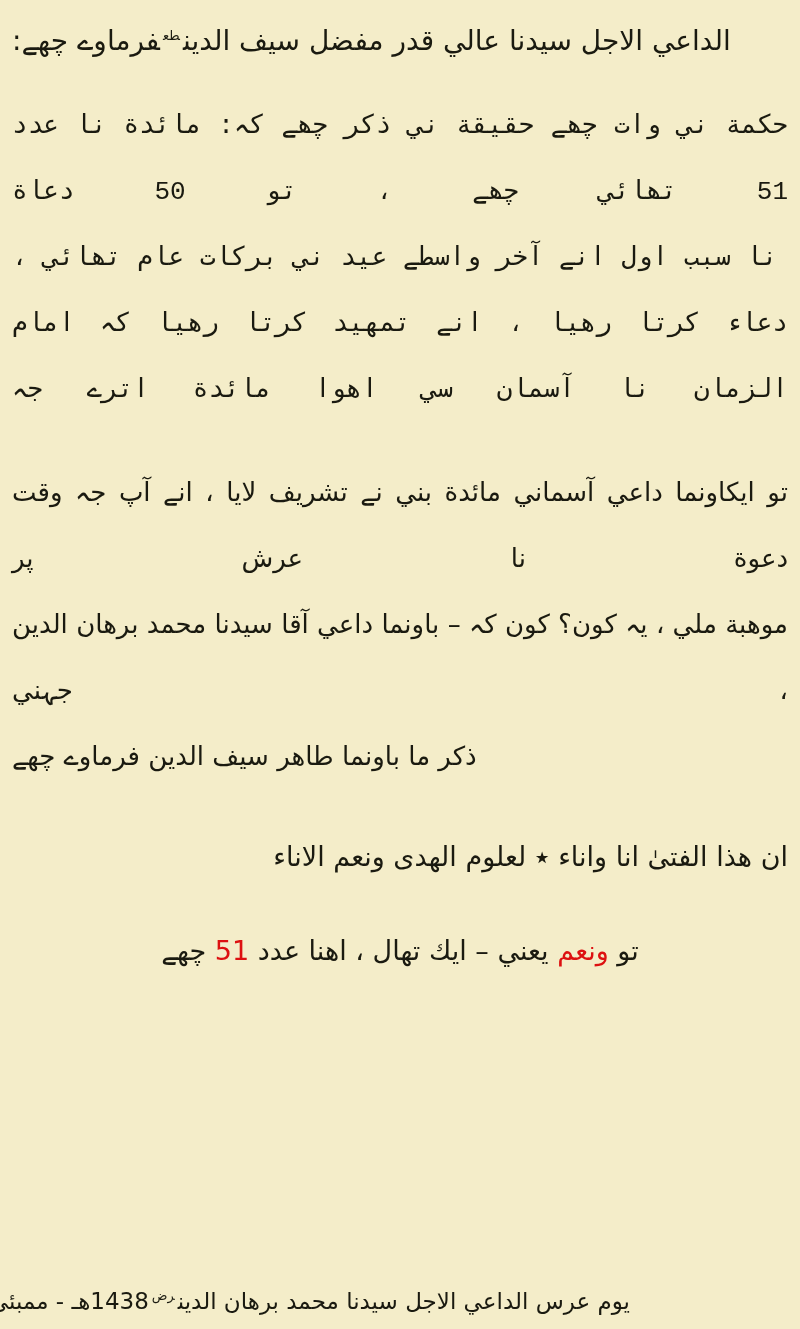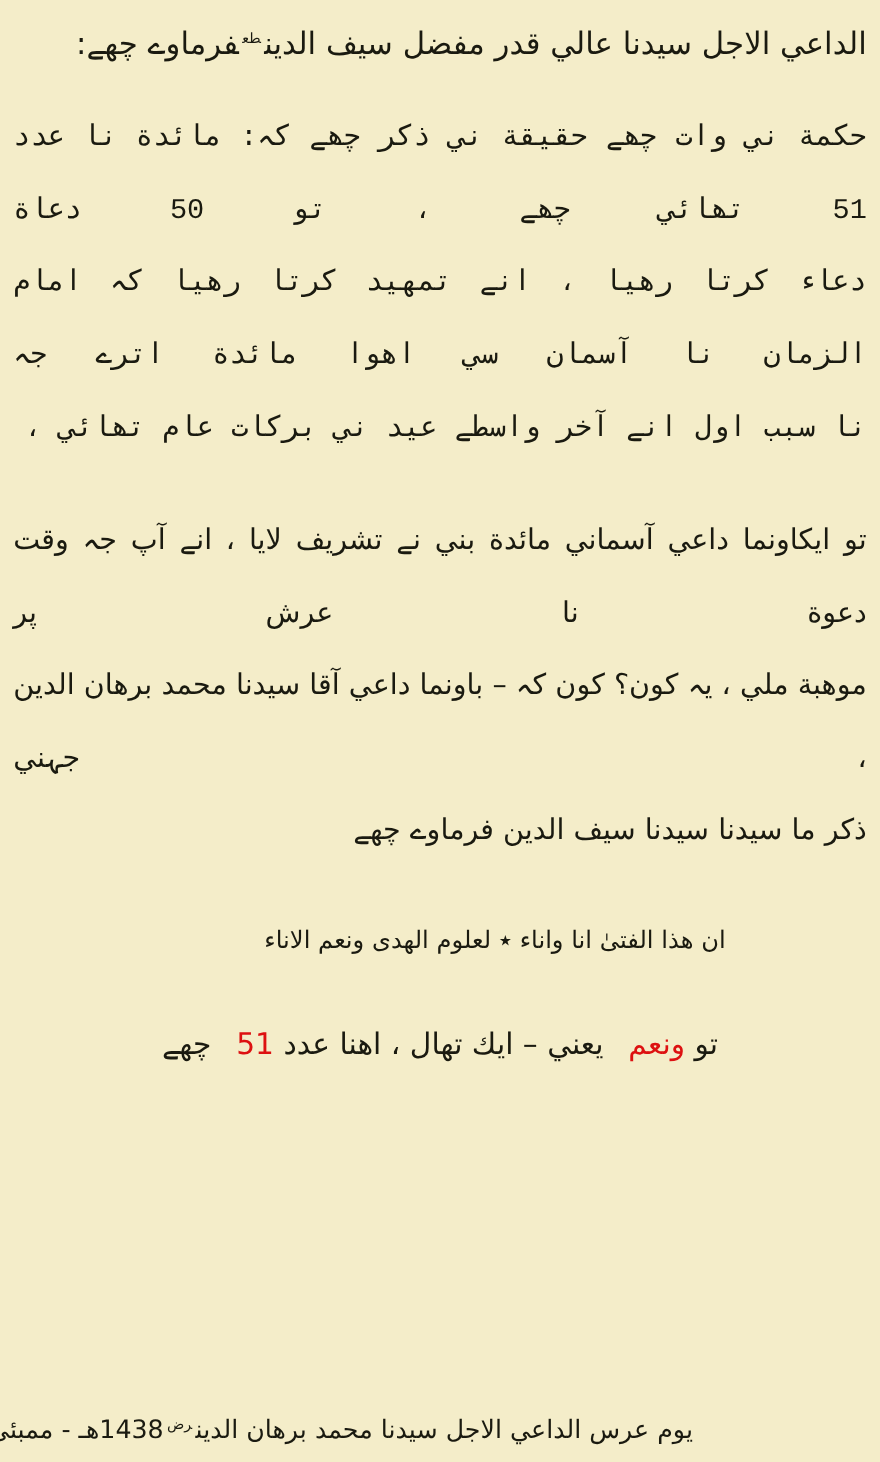--- a/index.html
+++ b/index.html
@@ -21,52 +21,52 @@
   }
   .page {
     width: 800px;
     height: 1329px;
     padding: 8px 12px 0 12px;
     position: relative;
   }
   .line {
     font-size: 26px;
     line-height: 66px;
-    text-align: right;
+    text-align: left;
     white-space: nowrap;
   }
   .line.j {
     
     text-align: justify;
     text-align-last: justify;
     white-space: normal;
   }
   .head {
     margin-top: 2px;
     font-size: 28px;
     line-height: 52px;
   }
   .para1 { margin-top: 26px; font-family: Liberation Mono, monospace; }
   .para2 { margin-top: 36px; }
   .para3 { margin-top: 28px; }
   .verse {
     margin-top: 42px;
     line-height: 52px;
-    text-align: center;
+    text-align: right;
     
     padding-left: 100px;
-    font-size: 22px;
+    font-size: 27px;
   }
   .hl {
     line-height: 48px;
     text-align: center;
     font-size: 27px;
   }
   .hl1 { margin-top: 44px; }
-  .red { color: var(--red); margin-left: 14px; }
+  .red { color: var(--red); }
   .num { letter-spacing: 1px; }
   .sup {
     font-size: 13px;
     vertical-align: super;
     margin: 0 3px;
   }
   .footer {
     position: absolute;
     bottom: 8px;
     right: 0;
@@ -82,28 +82,28 @@
 <body>
 
 <div class="page">
 
   <div class="line head">
     <span>الداعي الاجل سيدنا عالي قدر مفضل سيف الدين</span><span class="sup">طع</span><span>فرماوے چھے:</span>
   </div>
 
   <div class="para1">
     <div class="line j">حكمة ني وات چھے حقيقة ني ذكر چھے كہ: مائدة نا عدد 51 تھائي چھے ، تو 50 دعاة</div>
+    <div class="line">نا سبب اول انے آخر واسطے عيد ني بركات عام تھائي ،</div>
     <div class="line j">دعاء كرتا رهيا ، انے تمهيد كرتا رهيا كہ امام الزمان نا آسمان سي اهوا مائدة اترے جہ</div>
-    <div class="line">نا سبب اول انے آخر واسطے عيد ني بركات عام تھائي ،</div>
   </div>
 
   <div class="para2">
     <div class="line j">تو ايكاونما داعي آسماني مائدة بني نے تشريف لايا ، انے آپ جہ وقت دعوة نا عرش پر</div>
     <div class="line j">موهبة ملي ، يہ كون؟ كون كہ – باونما داعي آقا سيدنا محمد برهان الدين ، جہني</div>
-    <div class="line">ذكر ما سيدنا سيدنا سيف الدين فرماوے چھے</div>
+    <div class="line">ذكر ما باونما طاهر سيف الدين فرماوے چھے</div>
   </div>
 
   <div class="line verse">ان هذا الفتىٰ انا واناء ٭ لعلوم الهدى ونعم الاناء</div>
 
   <div class="para3">
   </div>
 
   <div class="line hl hl1">
     <span>تو </span><span class="red">ونعم</span><span> يعني – ايك تھال ، اهنا عدد </span><span class="red num">51</span><span> چھے</span>
   </div>

